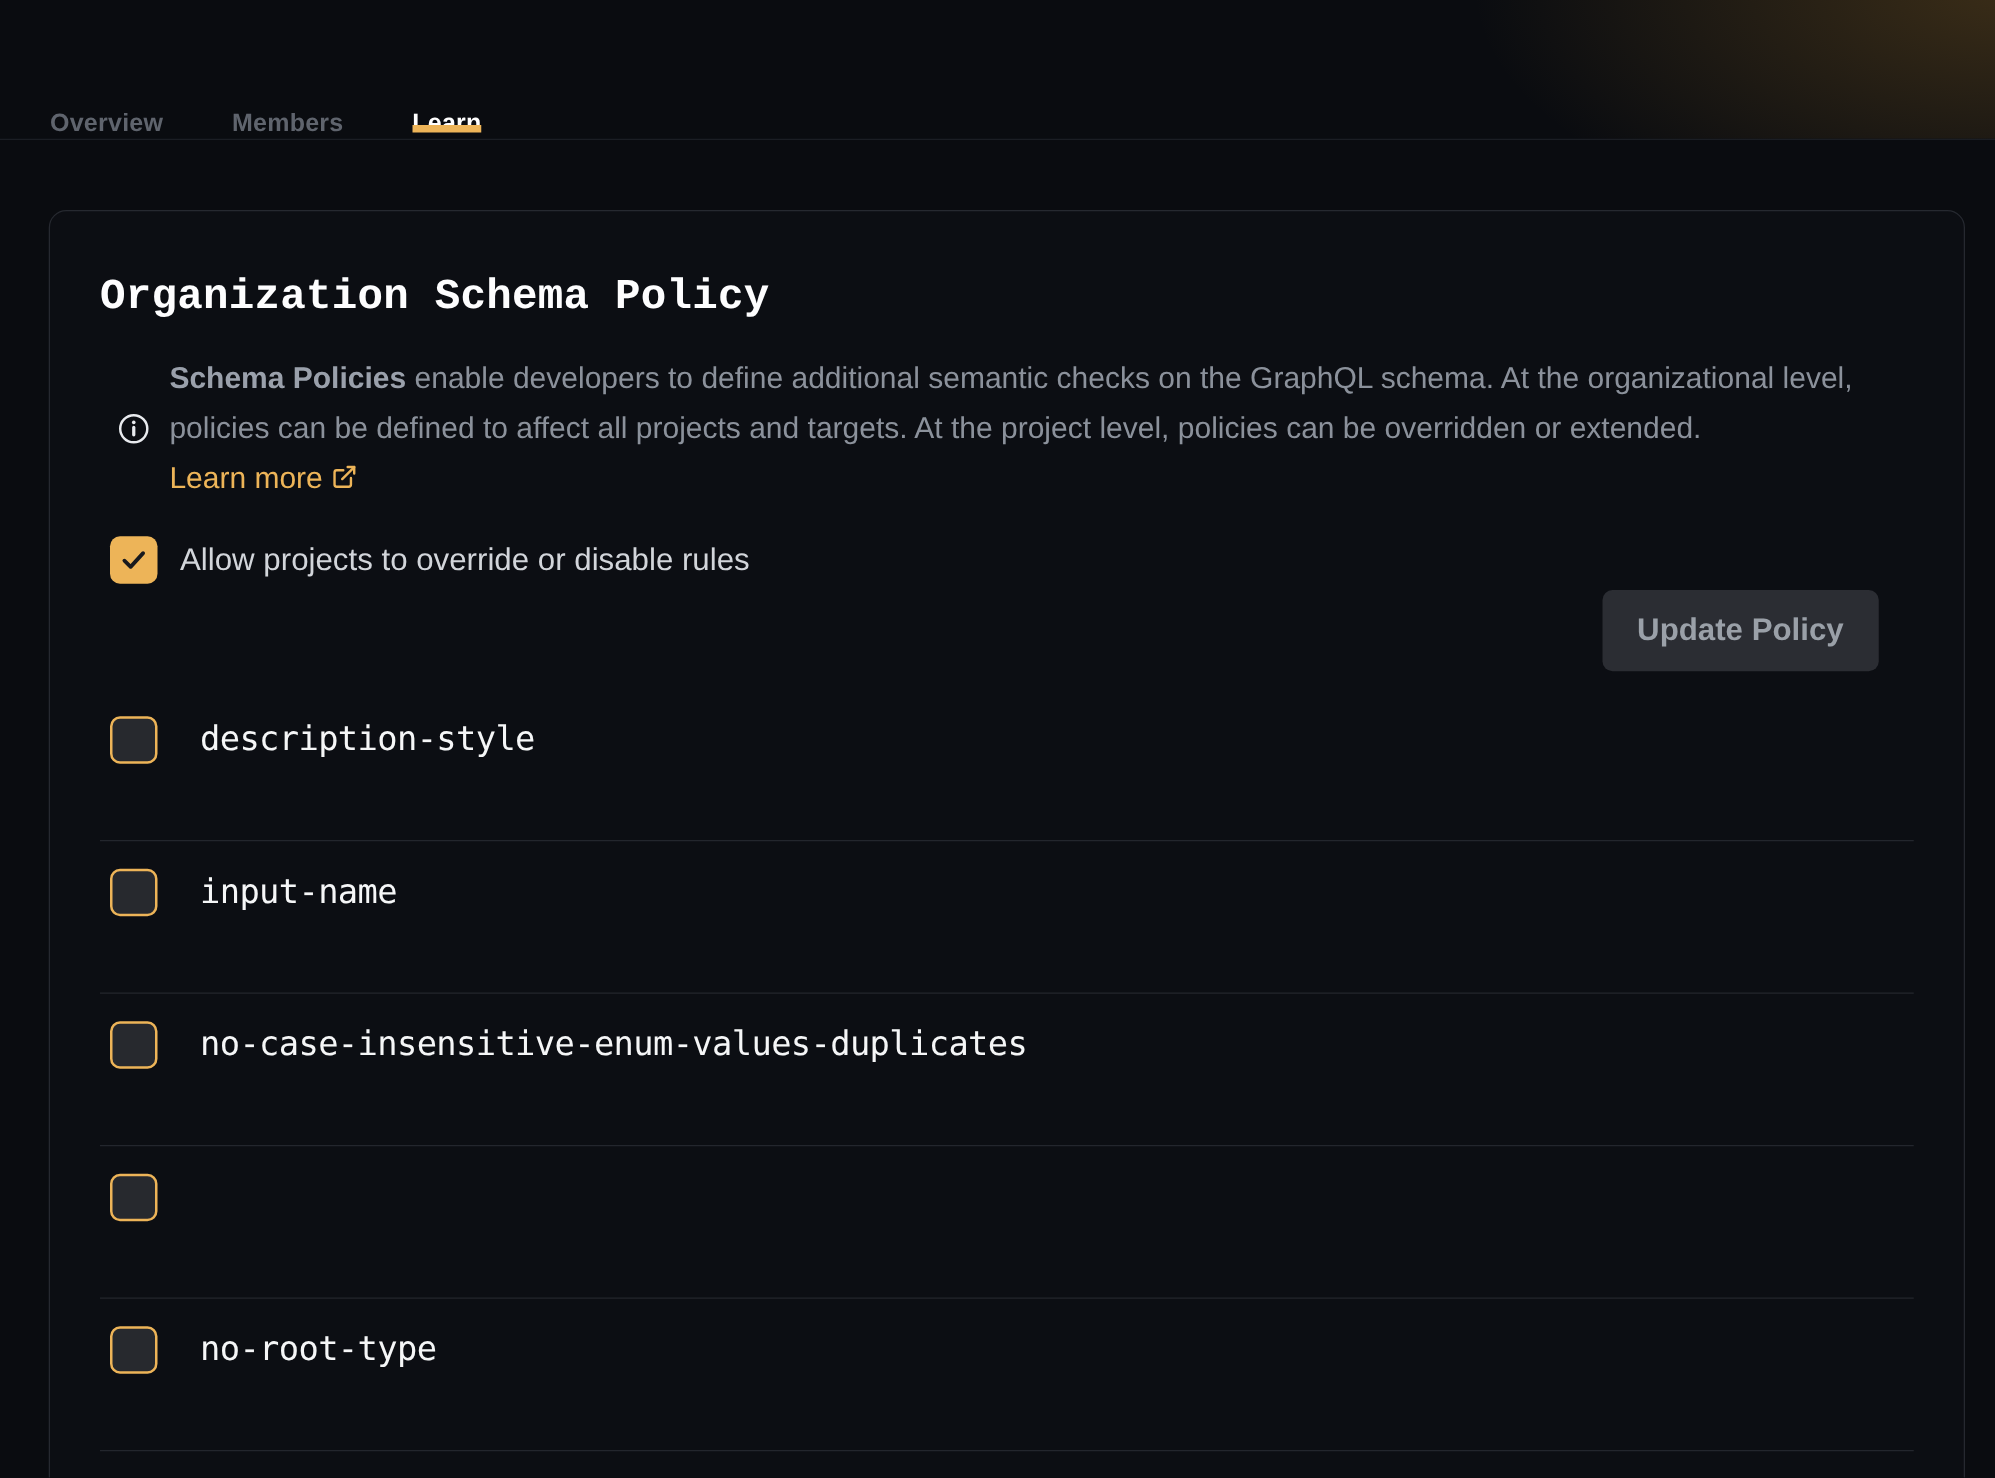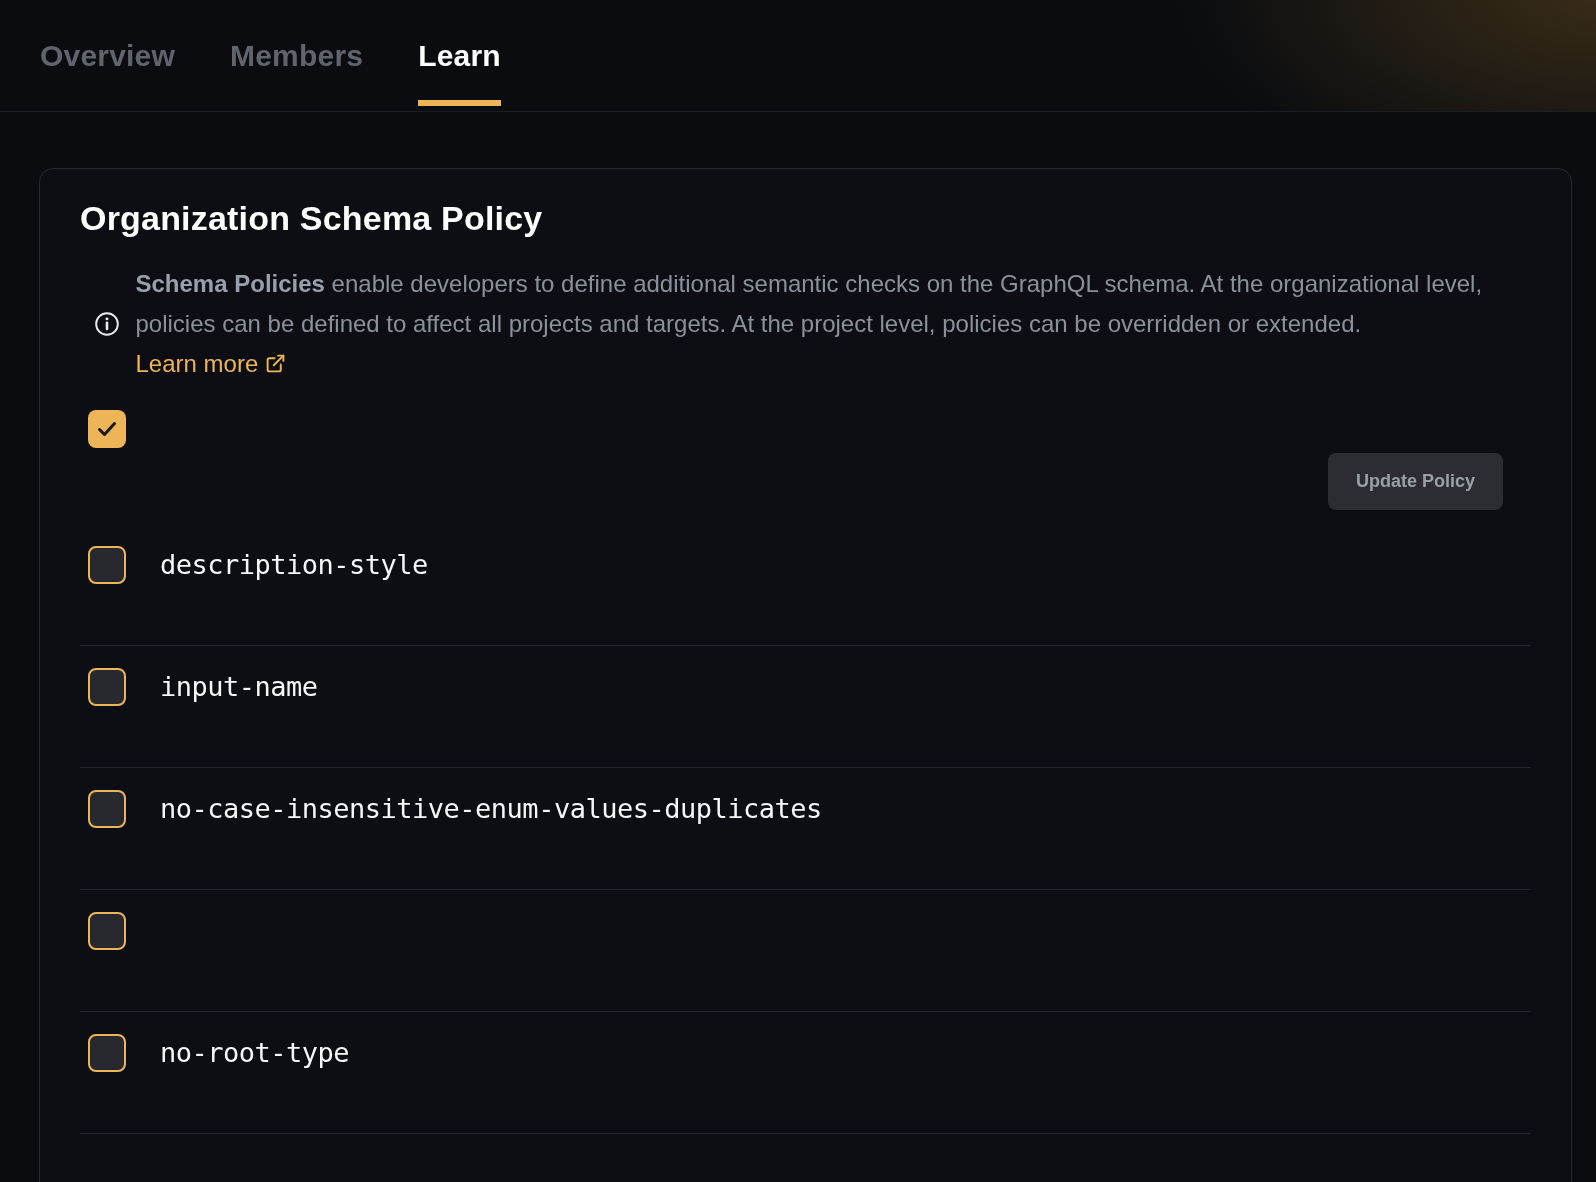--- a/index.html
+++ b/index.html
@@ -30,23 +30,23 @@
     display:flex;
     align-items:stretch;
     gap:55px;
     padding-left:40px;
     position:relative;
     background:
       radial-gradient(620px 300px at 101% -10%, rgba(186,132,44,0.28), rgba(186,132,44,0.0) 70%);
   }
   .tab{
     display:flex;
-    align-items:center;
+    align-items:flex-end;
     position:relative;
-    font-size:30px;
+    font-size:20px;
     font-weight:700;
     color:var(--tab-inactive);
     cursor:pointer;
     letter-spacing:.2px;
   }
   .tab.active{color:#ffffff;}
   .tab.active::after{
     content:"";
     position:absolute;
     left:0;right:0;bottom:5px;
@@ -57,25 +57,26 @@
   .card{
     margin:56px 24px 0 39px;
     width:1533px;
     height:1100px;
     background:var(--card-bg);
     border:1px solid var(--card-border);
     border-radius:14px;
     padding:0 40px;
   }
   .card h1{
-    margin-top:30px;
+    margin-top:50px;
     font-size:34px;
     font-weight:700;
     color:#fdfdfe;
     letter-spacing:.2px;
+    font-family:Liberation Mono, monospace;
   }
   
   .info-row{
     margin-top:26px;
     display:flex;
     align-items:center;
     gap:16px;
     justify-content:center;
   }
   .info-icon{flex:none;width:26px;height:26px;color:#e8eaee;}
@@ -123,21 +124,21 @@
     display:flex;
     justify-content:flex-end;
     padding-right:28px;
   }
   .update-btn{
     background:var(--btn-bg);
     color:var(--btn-text);
     border:none;
     border-radius:8px;
     font-family:"Liberation Sans", sans-serif;
-    font-size:18px;
+    font-size:25px;
     font-weight:700;
     padding:18px 28px;
     cursor:pointer;
   }
   
   .rules-list{margin-top:14px;}
   .rule-row{
     height:122px;
     border-bottom:1px solid var(--divider);
     display:flex;
@@ -189,20 +190,21 @@
           </svg></a>
     </p>
   </div>
 
   <div class="allow-row">
     <span class="checkbox checked">
       <svg viewBox="0 0 24 24" fill="none" stroke="currentColor" stroke-width="3" stroke-linecap="round" stroke-linejoin="round">
           <polyline points="4.5 12.5 9.5 17.5 19.5 6.5"></polyline>
         </svg>
     </span>
+    <span class="allow-label">Allow projects to override or disable rules</span>
   </div>
 
   <div class="btn-row">
     <button class="update-btn">Update Policy</button>
   </div>
 
   <div class="rules-list">
   <div class="rule-row">
     <span class="checkbox unchecked"></span>
     <span class="rule-name">description-style</span>

